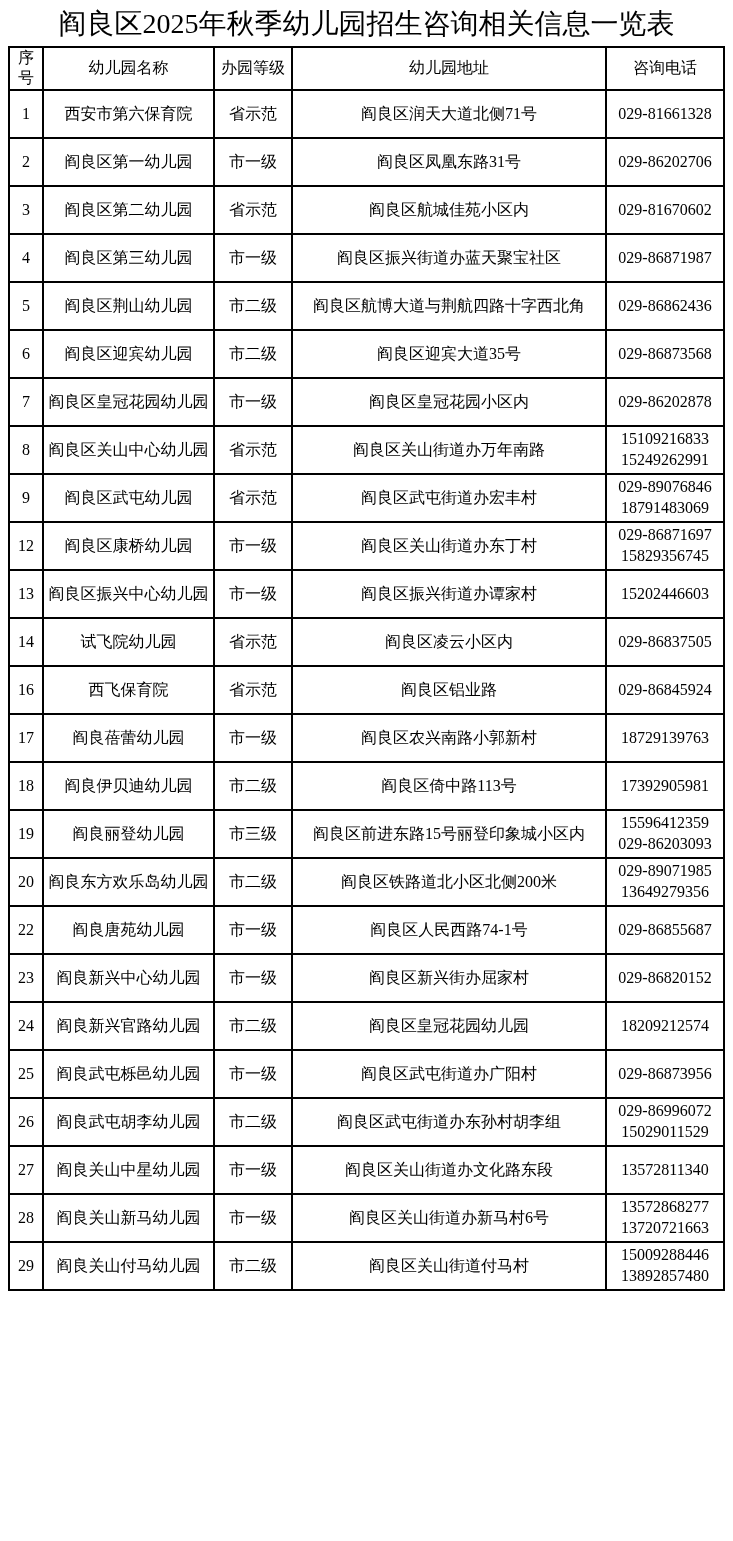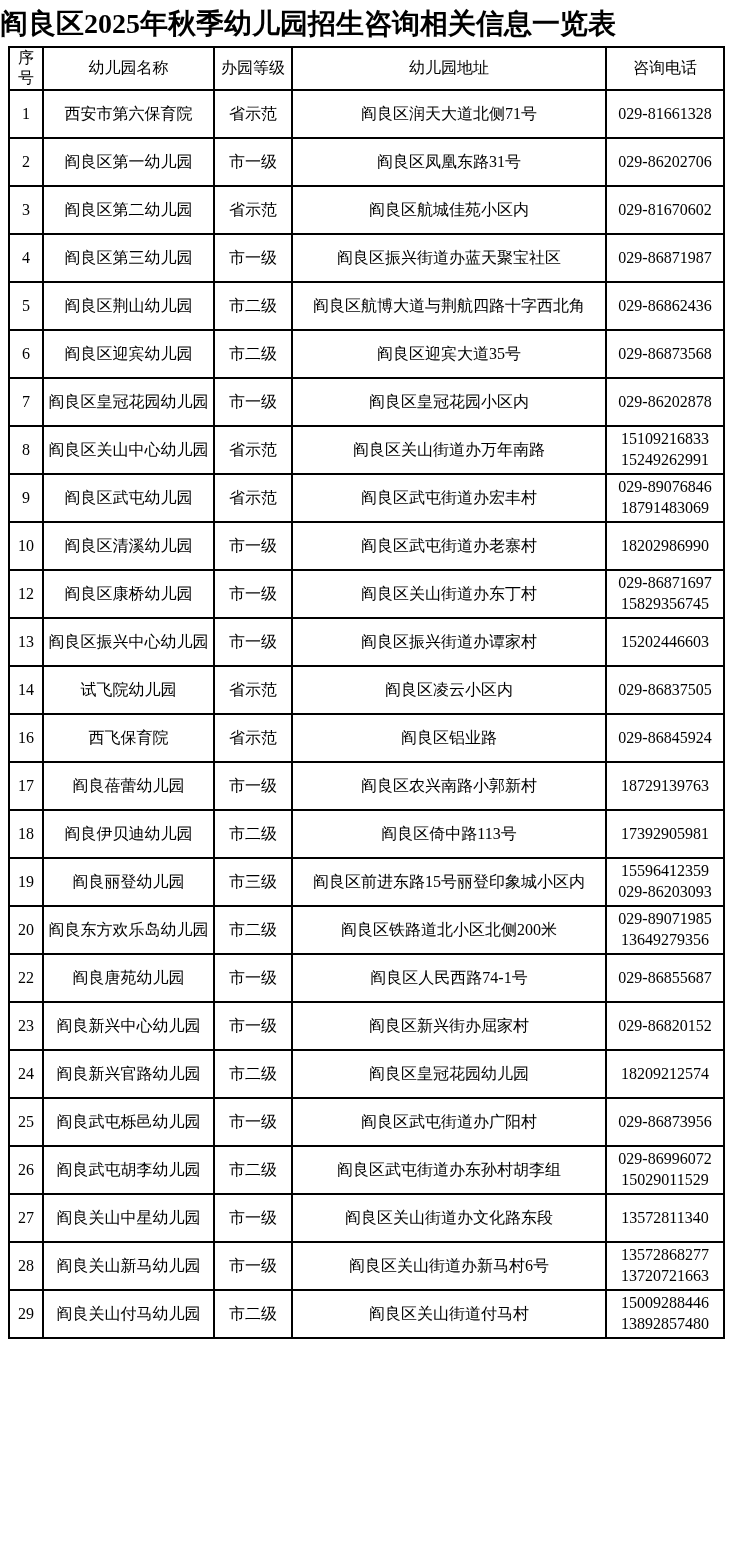--- a/index.html
+++ b/index.html
@@ -9,22 +9,23 @@
   }
   .sheet {
     width: 733px;
     background: #ffffff;
     color: #000000;
     font-family: "Liberation Serif", "DejaVu Serif", serif;
   }
   .title {
     margin: 0;
     padding: 7px 0 5px 0;
+    text-align: center;
     font-size: 28px;
-    font-weight: bold;
+    font-weight: normal;
     line-height: 1.2;
     letter-spacing: 0px;
     white-space: nowrap;
   }
   table.info-table {
     border-collapse: collapse;
     table-layout: fixed;
     margin: 0 auto;
     width: 584px;
   }
@@ -148,27 +149,20 @@
   </tr>
 
   <tr>
     <td class="cell-no">9</td>
     <td class="cell-name">阎良区武屯幼儿园</td>
     <td class="cell-level">省示范</td>
     <td class="cell-address">阎良区武屯街道办宏丰村</td>
     <td class="cell-phone">029-89076846<br>18791483069</td>
   </tr>
 
-  <tr>
-    <td class="cell-no">10</td>
-    <td class="cell-name">阎良区清溪幼儿园</td>
-    <td class="cell-level">市一级</td>
-    <td class="cell-address">阎良区武屯街道办老寨村</td>
-    <td class="cell-phone">18202986990</td>
-  </tr>
 
 
   <tr>
     <td class="cell-no">12</td>
     <td class="cell-name">阎良区康桥幼儿园</td>
     <td class="cell-level">市一级</td>
     <td class="cell-address">阎良区关山街道办东丁村</td>
     <td class="cell-phone">029-86871697<br>15829356745</td>
   </tr>
 

